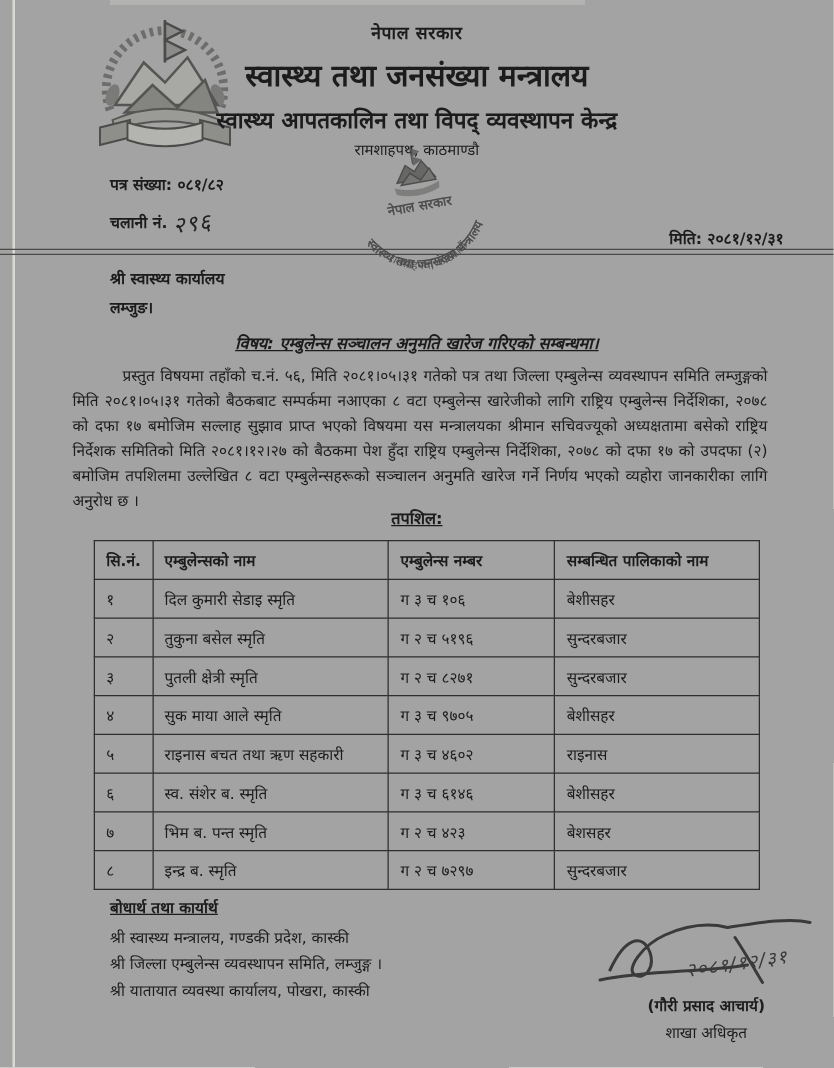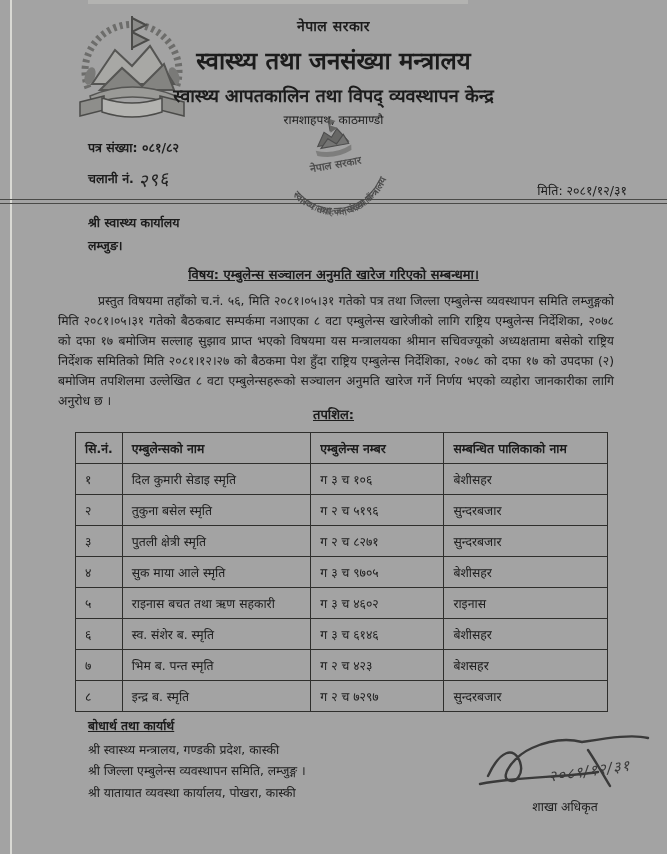--- a/index.html
+++ b/index.html
@@ -20,30 +20,30 @@
   .hdr .addr{font-size:12px;margin-top:4px;}
 
   .emblem{position:absolute;top:6px;left:70px;width:124px;height:124px;}
 
   .meta-left{position:absolute;top:136px;left:88px;font-size:12.5px;font-weight:bold;line-height:1.9;}
   .chalani-val{
     font-size:18px;font-weight:normal;display:inline-block;
     transform:rotate(-6deg) translateY(3px);font-style:italic;color:#222;
     letter-spacing:1px;
   }
-  .date-line{position:absolute;top:182px;right:40px;font-size:12.5px;font-weight:normal;text-align:center;}
+  .date-line{position:absolute;top:182px;right:40px;font-size:12.5px;font-weight:bold;text-align:center;}
 
   .stamp{position:absolute;top:112px;left:262px;width:150px;height:120px;opacity:.82;
     transform:rotate(-10deg);}
 
   .rule{position:absolute;top:199px;left:0;width:667px;border-top:1.5px solid #4a4a48;border-bottom:1px solid #4a4a48;height:3px;}
 
   .recipient{position:absolute;top:212px;left:88px;font-size:12.5px;font-weight:bold;line-height:1.8;}
 
-  .subject{position:absolute;top:264px;left:0;width:100%;text-align:center;}
+  .subject{position:absolute;top:264px;left:0;width:100%;text-align:center;font-style:italic;}
   .subject span{font-size:13px;font-weight:bold;text-decoration:underline;}
 
   .body-par{
     position:absolute;top:292px;left:58px;width:556px;
     font-size:12.3px;line-height:1.62;text-align:justify;text-indent:40px;
   }
 
   .tapsil{position:absolute;top:404px;left:0;width:100%;text-align:center;}
   .tapsil span{font-size:13px;font-weight:bold;text-decoration:underline;}
 
@@ -240,15 +240,16 @@
     <div class="scribble">
       <svg width="190" height="62" viewBox="0 0 190 62">
         <g fill="none" stroke="#3a3a3a" stroke-width="2.4" stroke-linecap="round">
           <path d="M18,44 C30,18 44,14 50,30 C54,42 46,52 38,48 C30,44 44,24 62,16 C80,8 96,6 112,10 C138,6 162,2 178,6"></path>
           <path d="M10,52 C50,44 90,46 128,40"></path>
           <path d="M118,18 C126,30 134,44 140,54"></path>
         </g>
       </svg>
       <span class="hand-date">२०८१/१२/३१</span>
     </div>
+    <div class="name">(गौरी प्रसाद आचार्य)</div>
     <div class="title">शाखा अधिकृत</div>
   </div>
 </div>
 
 </body></html>

